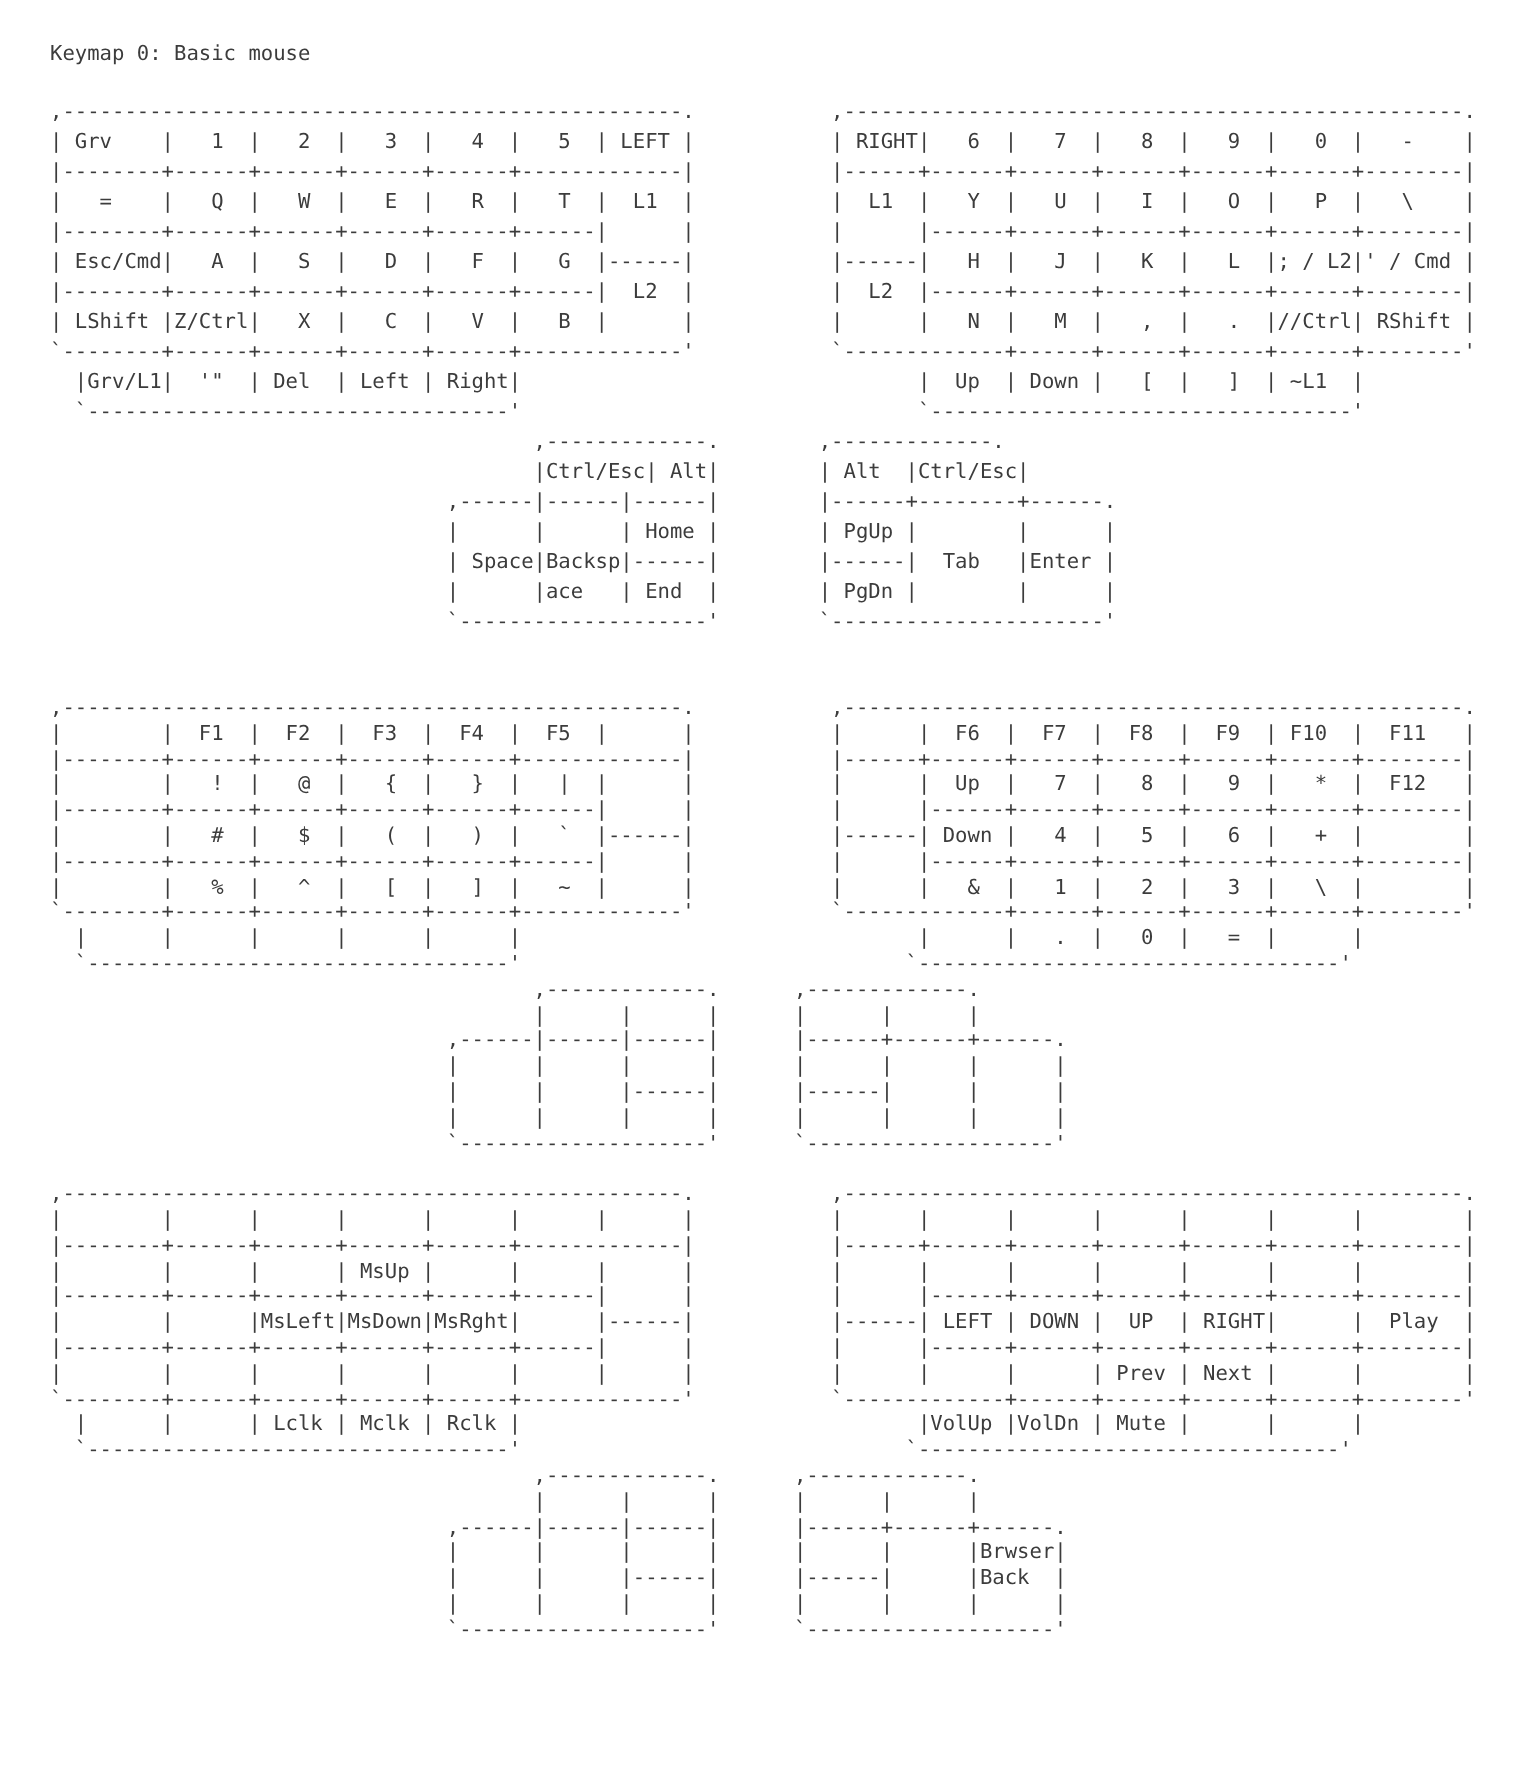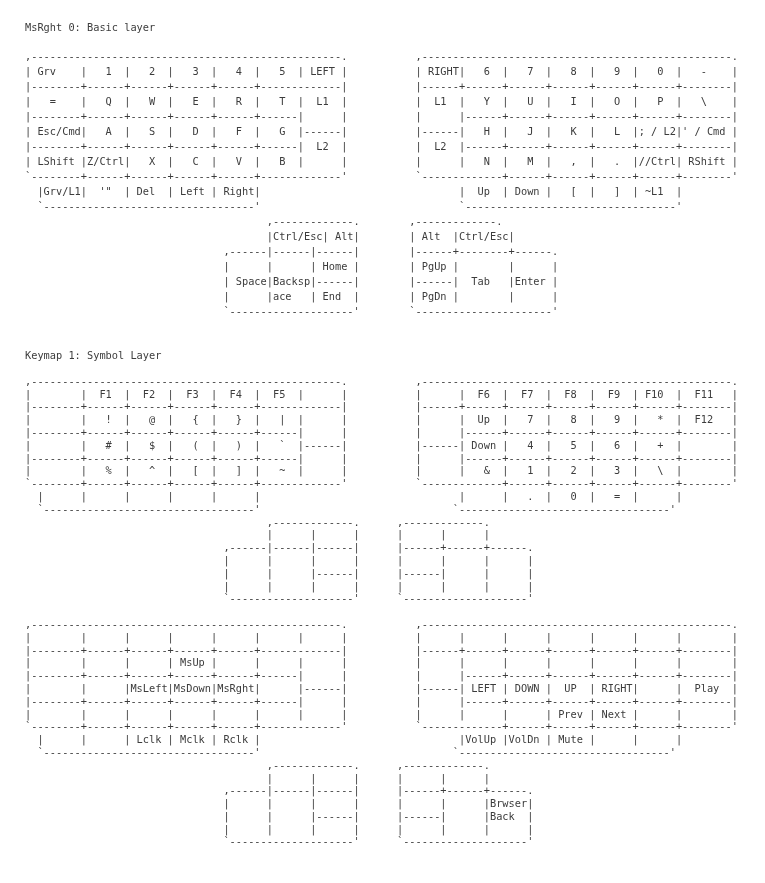--- a/index.html
+++ b/index.html
@@ -29,21 +29,21 @@
   .s0 .km-art { line-height: 15px;   margin-top: 15px;   margin-bottom: 29px; }
   .s1 .km-art { line-height: 12.8px; margin-top: 12.8px; margin-bottom: 0; }
   .s2 .km-art { line-height: 12.8px; margin-top: 12.8px; }
 </style>
 </head>
 <body>
 
 <main class="doc">
 
   <section class="keymap-section s0">
-    <div class="km-title">MsRght 0: Basic layer</div>
+    <div class="km-title">Keymap 0: Basic mouse</div>
     <pre class="km-art">,--------------------------------------------------.           ,--------------------------------------------------.
 | Grv    |   1  |   2  |   3  |   4  |   5  | LEFT |           | RIGHT|   6  |   7  |   8  |   9  |   0  |   -    |
 |--------+------+------+------+------+-------------|           |------+------+------+------+------+------+--------|
 |   =    |   Q  |   W  |   E  |   R  |   T  |  L1  |           |  L1  |   Y  |   U  |   I  |   O  |   P  |   \    |
 |--------+------+------+------+------+------|      |           |      |------+------+------+------+------+--------|
 | Esc/Cmd|   A  |   S  |   D  |   F  |   G  |------|           |------|   H  |   J  |   K  |   L  |; / L2|' / Cmd |
 |--------+------+------+------+------+------|  L2  |           |  L2  |------+------+------+------+------+--------|
 | LShift |Z/Ctrl|   X  |   C  |   V  |   B  |      |           |      |   N  |   M  |   ,  |   .  |//Ctrl| RShift |
 `--------+------+------+------+------+-------------'           `-------------+------+------+------+------+--------'
   |Grv/L1|  '"  | Del  | Left | Right|                                |  Up  | Down |   [  |   ]  | ~L1  |
@@ -51,21 +51,20 @@
                                        ,-------------.        ,-------------.
                                        |Ctrl/Esc| Alt|        | Alt  |Ctrl/Esc|
                                 ,------|------|------|        |------+--------+------.
                                 |      |      | Home |        | PgUp |        |      |
                                 | Space|Backsp|------|        |------|  Tab   |Enter |
                                 |      |ace   | End  |        | PgDn |        |      |
                                 `--------------------'        `----------------------'</pre>
   </section>
 
   <section class="keymap-section s1">
-    <div class="km-title">Keymap 1: Symbol Layer</div>
     <pre class="km-art">,--------------------------------------------------.           ,--------------------------------------------------.
 |        |  F1  |  F2  |  F3  |  F4  |  F5  |      |           |      |  F6  |  F7  |  F8  |  F9  | F10  |  F11   |
 |--------+------+------+------+------+-------------|           |------+------+------+------+------+------+--------|
 |        |   !  |   @  |   {  |   }  |   |  |      |           |      |  Up  |   7  |   8  |   9  |   *  |  F12   |
 |--------+------+------+------+------+------|      |           |      |------+------+------+------+------+--------|
 |        |   #  |   $  |   (  |   )  |   `  |------|           |------| Down |   4  |   5  |   6  |   +  |        |
 |--------+------+------+------+------+------|      |           |      |------+------+------+------+------+--------|
 |        |   %  |   ^  |   [  |   ]  |   ~  |      |           |      |   &amp;  |   1  |   2  |   3  |   \  |        |
 `--------+------+------+------+------+-------------'           `-------------+------+------+------+------+--------'
   |      |      |      |      |      |                                |      |   .  |   0  |   =  |      |

